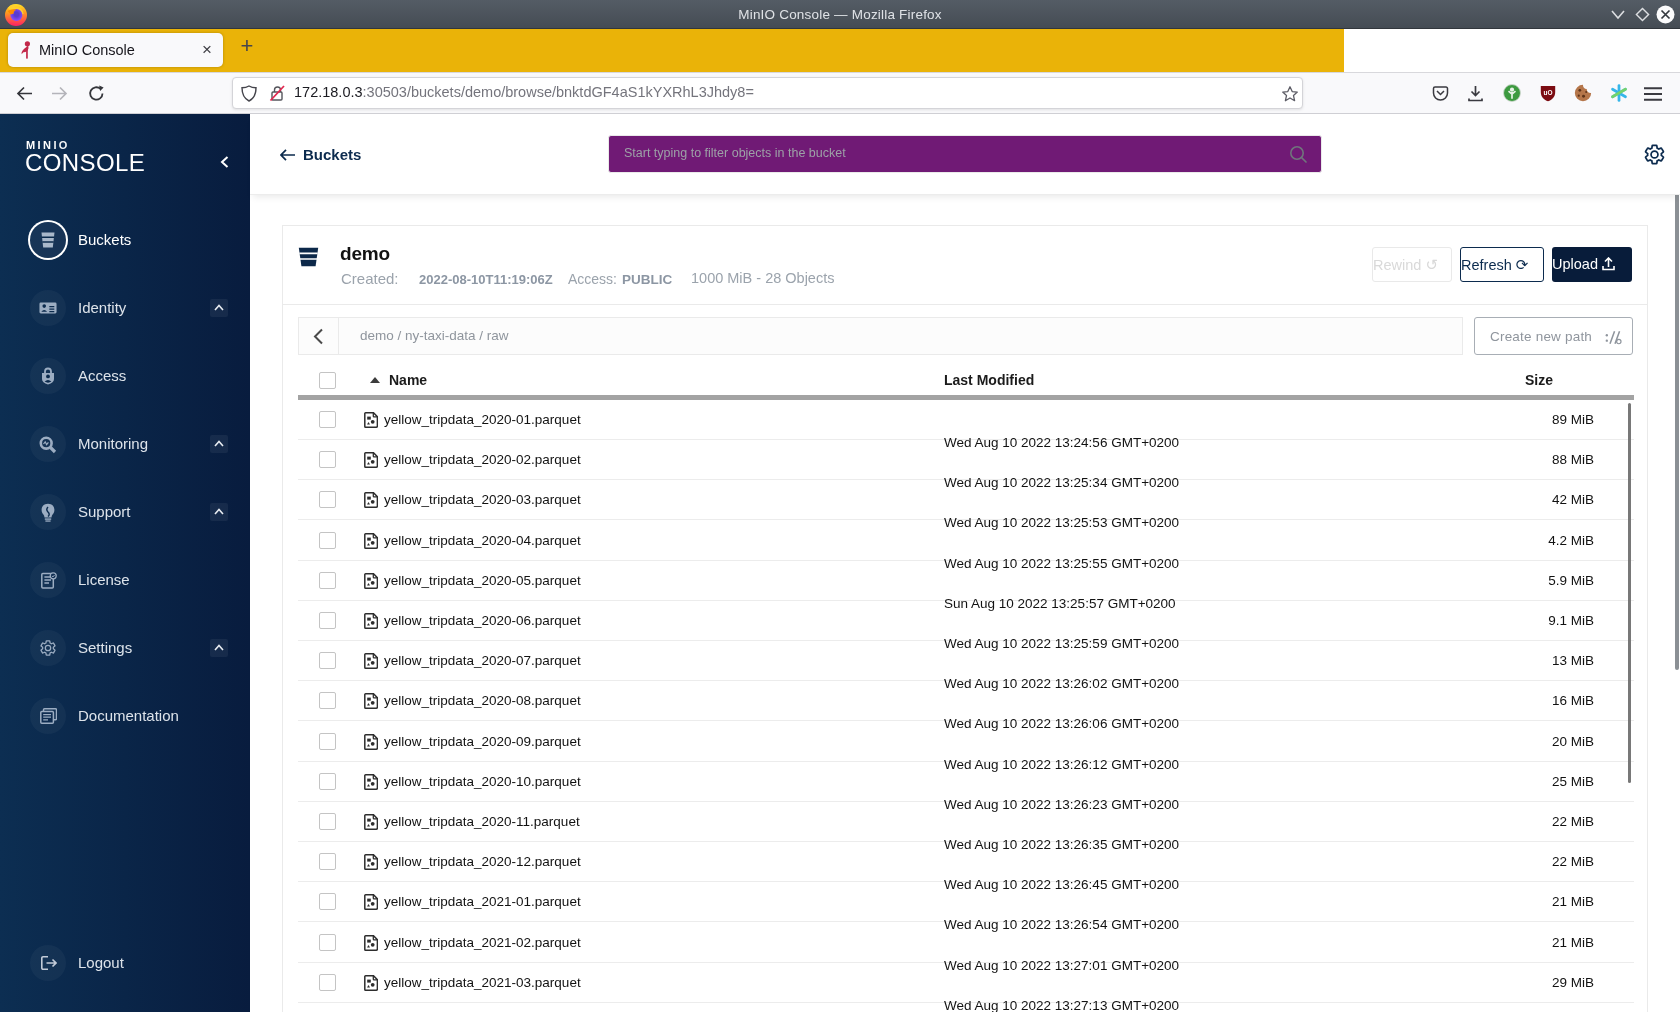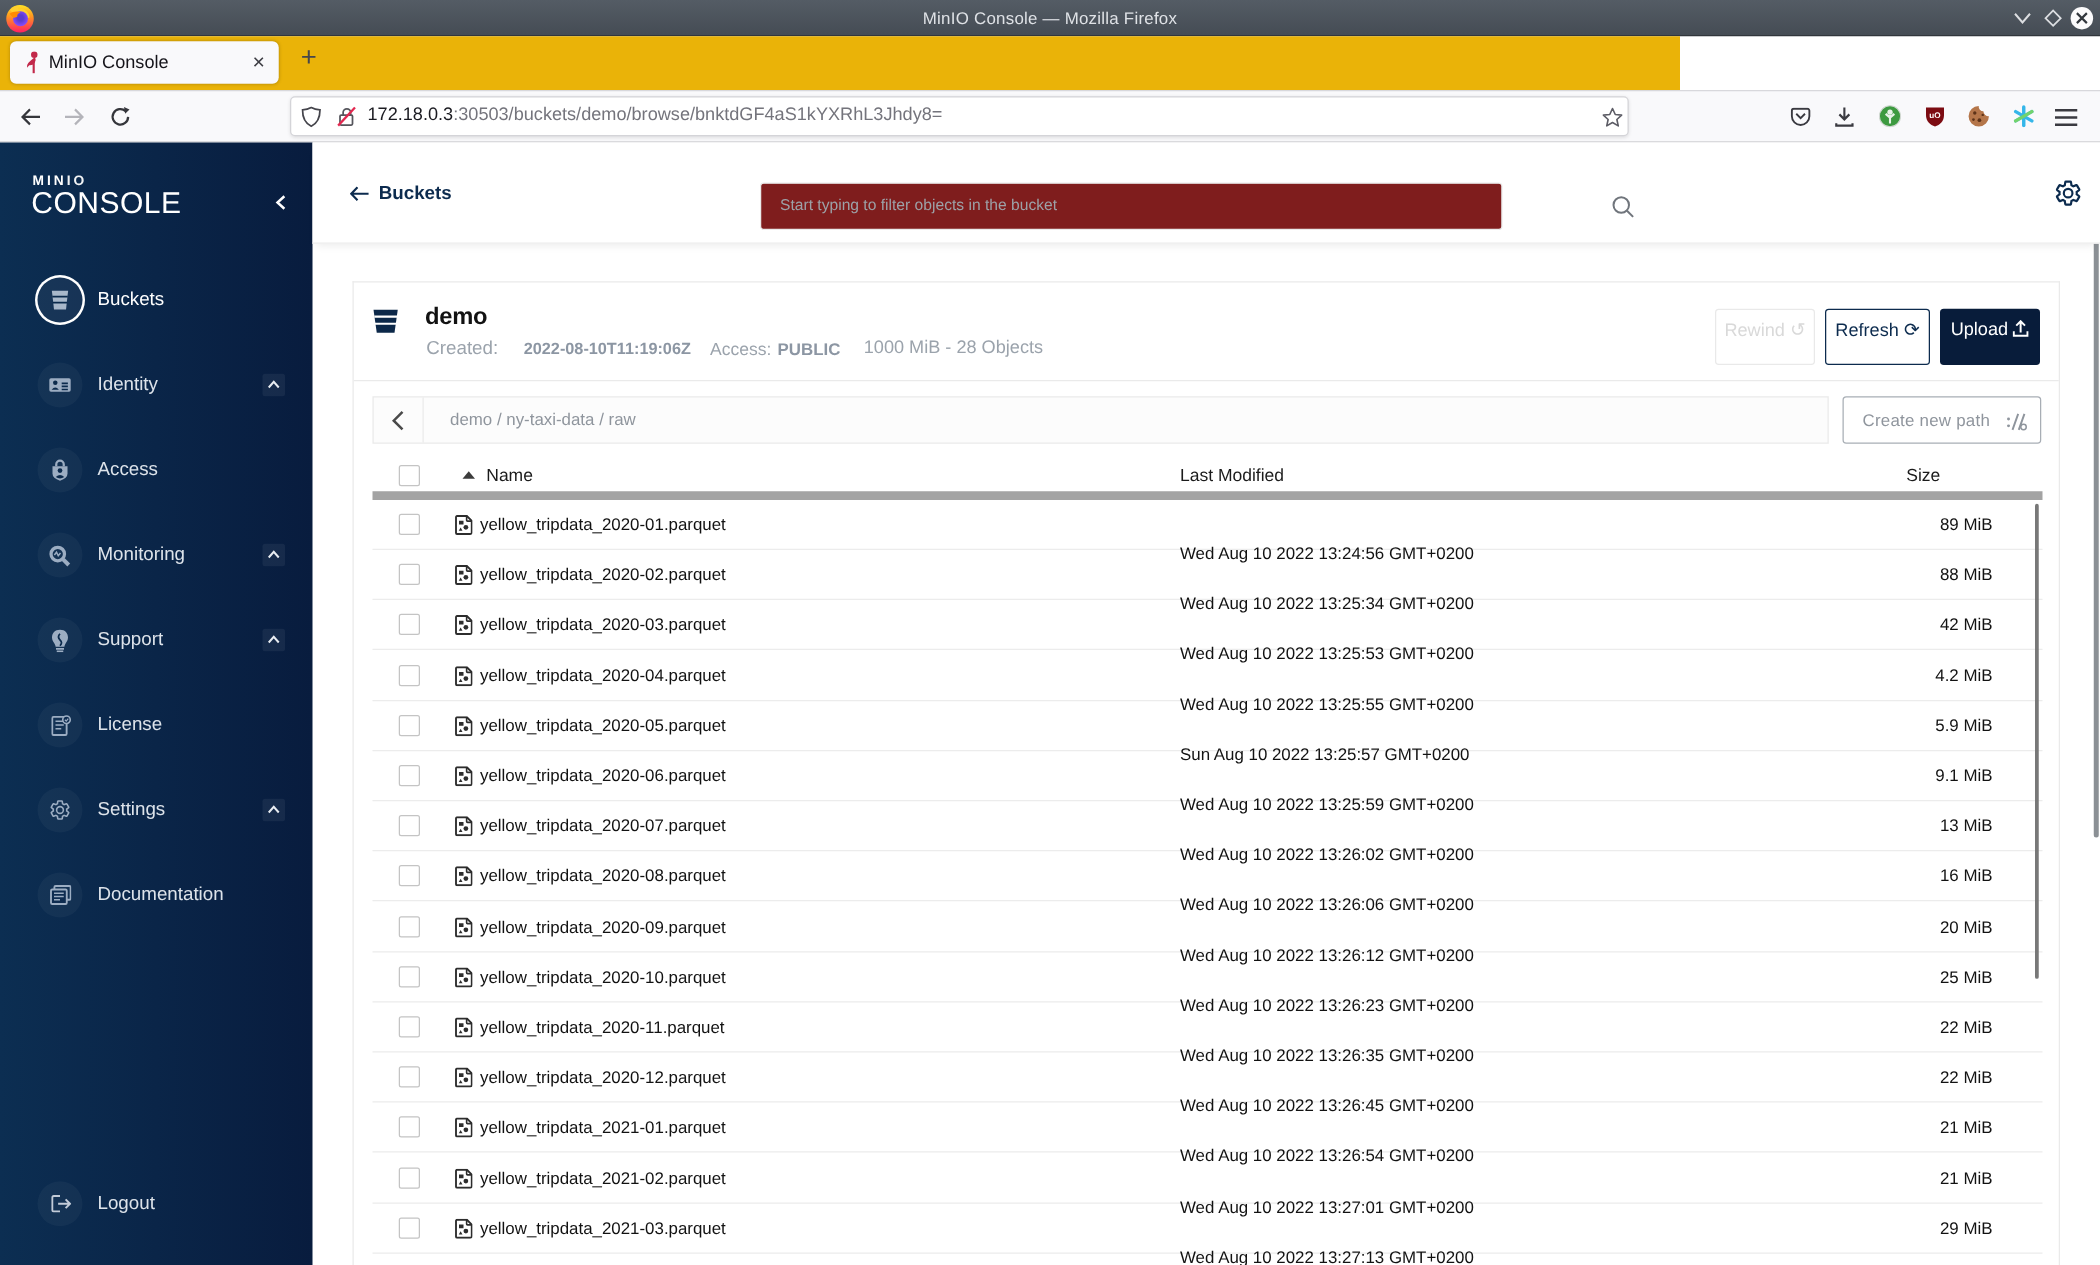--- a/index.html
+++ b/index.html
@@ -28,38 +28,38 @@
     background:linear-gradient(90deg,#0c2e52 0%,#081c3e 100%); }
   .mitem { position:absolute; left:0; width:250px; height:36px; }
   .micon { position:absolute; left:30px; top:0; width:36px; height:36px; border-radius:50%; background:rgba(255,255,255,0.04); }
   .mtext { position:absolute; left:78px; top:9px; font-size:15px; color:#dde3ea; }
   .mchev { position:absolute; left:210px; top:9px; width:18px; height:18px; border-radius:2px; background:rgba(255,255,255,0.06); }
   .mchev svg { position:absolute; left:4px; top:5px; }
   
   #mainhdr { position:absolute; left:250px; top:114px; width:1430px; height:81px; background:#fff; border-bottom:1px solid #ececec;
     box-shadow:0 5px 7px -3px rgba(0,0,0,0.09); }
   #bklabel { position:absolute; left:303px; top:146px; font-size:15px; font-weight:700; color:#0c2b4e; }
-  #searchbox { position:absolute; left:608px; top:135px; width:594px; height:38px; border:1px solid #eaeaea; border-radius:3px; background:#7f1d1d;margin-top:11px; }
+  #searchbox { position:absolute; left:608px; top:135px; width:714px; height:38px; border:1px solid #eaeaea; border-radius:3px; background:#701a75; }
   #searchph { position:absolute; left:15px; top:9.5px; font-size:12.5px; color:#9da1a7; }
   
   #paper { position:absolute; left:282px; top:225px; width:1366px; height:787px; background:#fff;
     border:1px solid #eaeaea; border-bottom:none; }
   #bhead { position:absolute; left:0; top:0; width:1364px; height:79px; border-bottom:1px solid #eaeaea; }
   #bname { position:absolute; left:57px; top:17px; font-size:19px; font-weight:700; color:#121212; letter-spacing:-0.2px; }
   #bmeta { position:absolute; left:0; top:44px; width:100%; height:18px; font-size:15px; color:#9ba3ac; }
   #bmeta span { position:absolute; top:0; }
   #bmeta b { color:#8c96a3; font-size:13.5px; top:1.5px; }
-  .btn { position:absolute; top:21px; height:45px; border-radius:3px; font-size:14.5px; text-align:center; }
+  .btn { position:absolute; top:21px; height:35px; border-radius:3px; font-size:14.5px; }
   
   #crumb { position:absolute; left:15px; top:91px; width:1165px; height:38px; border:1px solid #eaeaea; background:#fcfcfc; }
   #crumbtext { position:absolute; left:61px; top:10px; font-size:13.5px; color:#8f959d; }
   #newpath { position:absolute; left:1191px; top:91px; width:159px; height:38px; border:1px solid #a8aeb5; border-radius:3px; background:#fff; }
   #newpath span { position:absolute; left:15px; top:11px; font-size:13.5px; color:#8f959d; letter-spacing:0.2px; }
   
-  #thead { position:absolute; left:15px; top:143px; width:1336px; height:31px; border-bottom:7px solid #a3a3a3; font-weight:400; color:#1b1b1b; font-size:14px; }
+  #thead { position:absolute; left:15px; top:143px; width:1336px; height:31px; border-bottom:5px solid #a3a3a3; font-weight:700; color:#1b1b1b; font-size:14px; }
   .row { position:absolute; left:15px; width:1336px; height:40px; border-bottom:1px solid #ececec; font-size:13.5px; color:#121212; }
   .cb { position:absolute; left:21px; top:11px; width:17px; height:17px; border:1px solid #c4c4c4; border-radius:2px; background:#fff; }
   .hcb { top:3px; }
   .fic { position:absolute; left:66px; top:12px; }
   .fn { position:absolute; left:86px; top:12px; }
   .dt { position:absolute; left:646px; top:12px;margin-top:23px; }
   .sz { position:absolute; right:40px; top:12px; }
   #tscroll { position:absolute; left:1345px; top:177px; width:3px; height:380px; background:#787878; border-radius:2px; }
 </style>
 </head>

